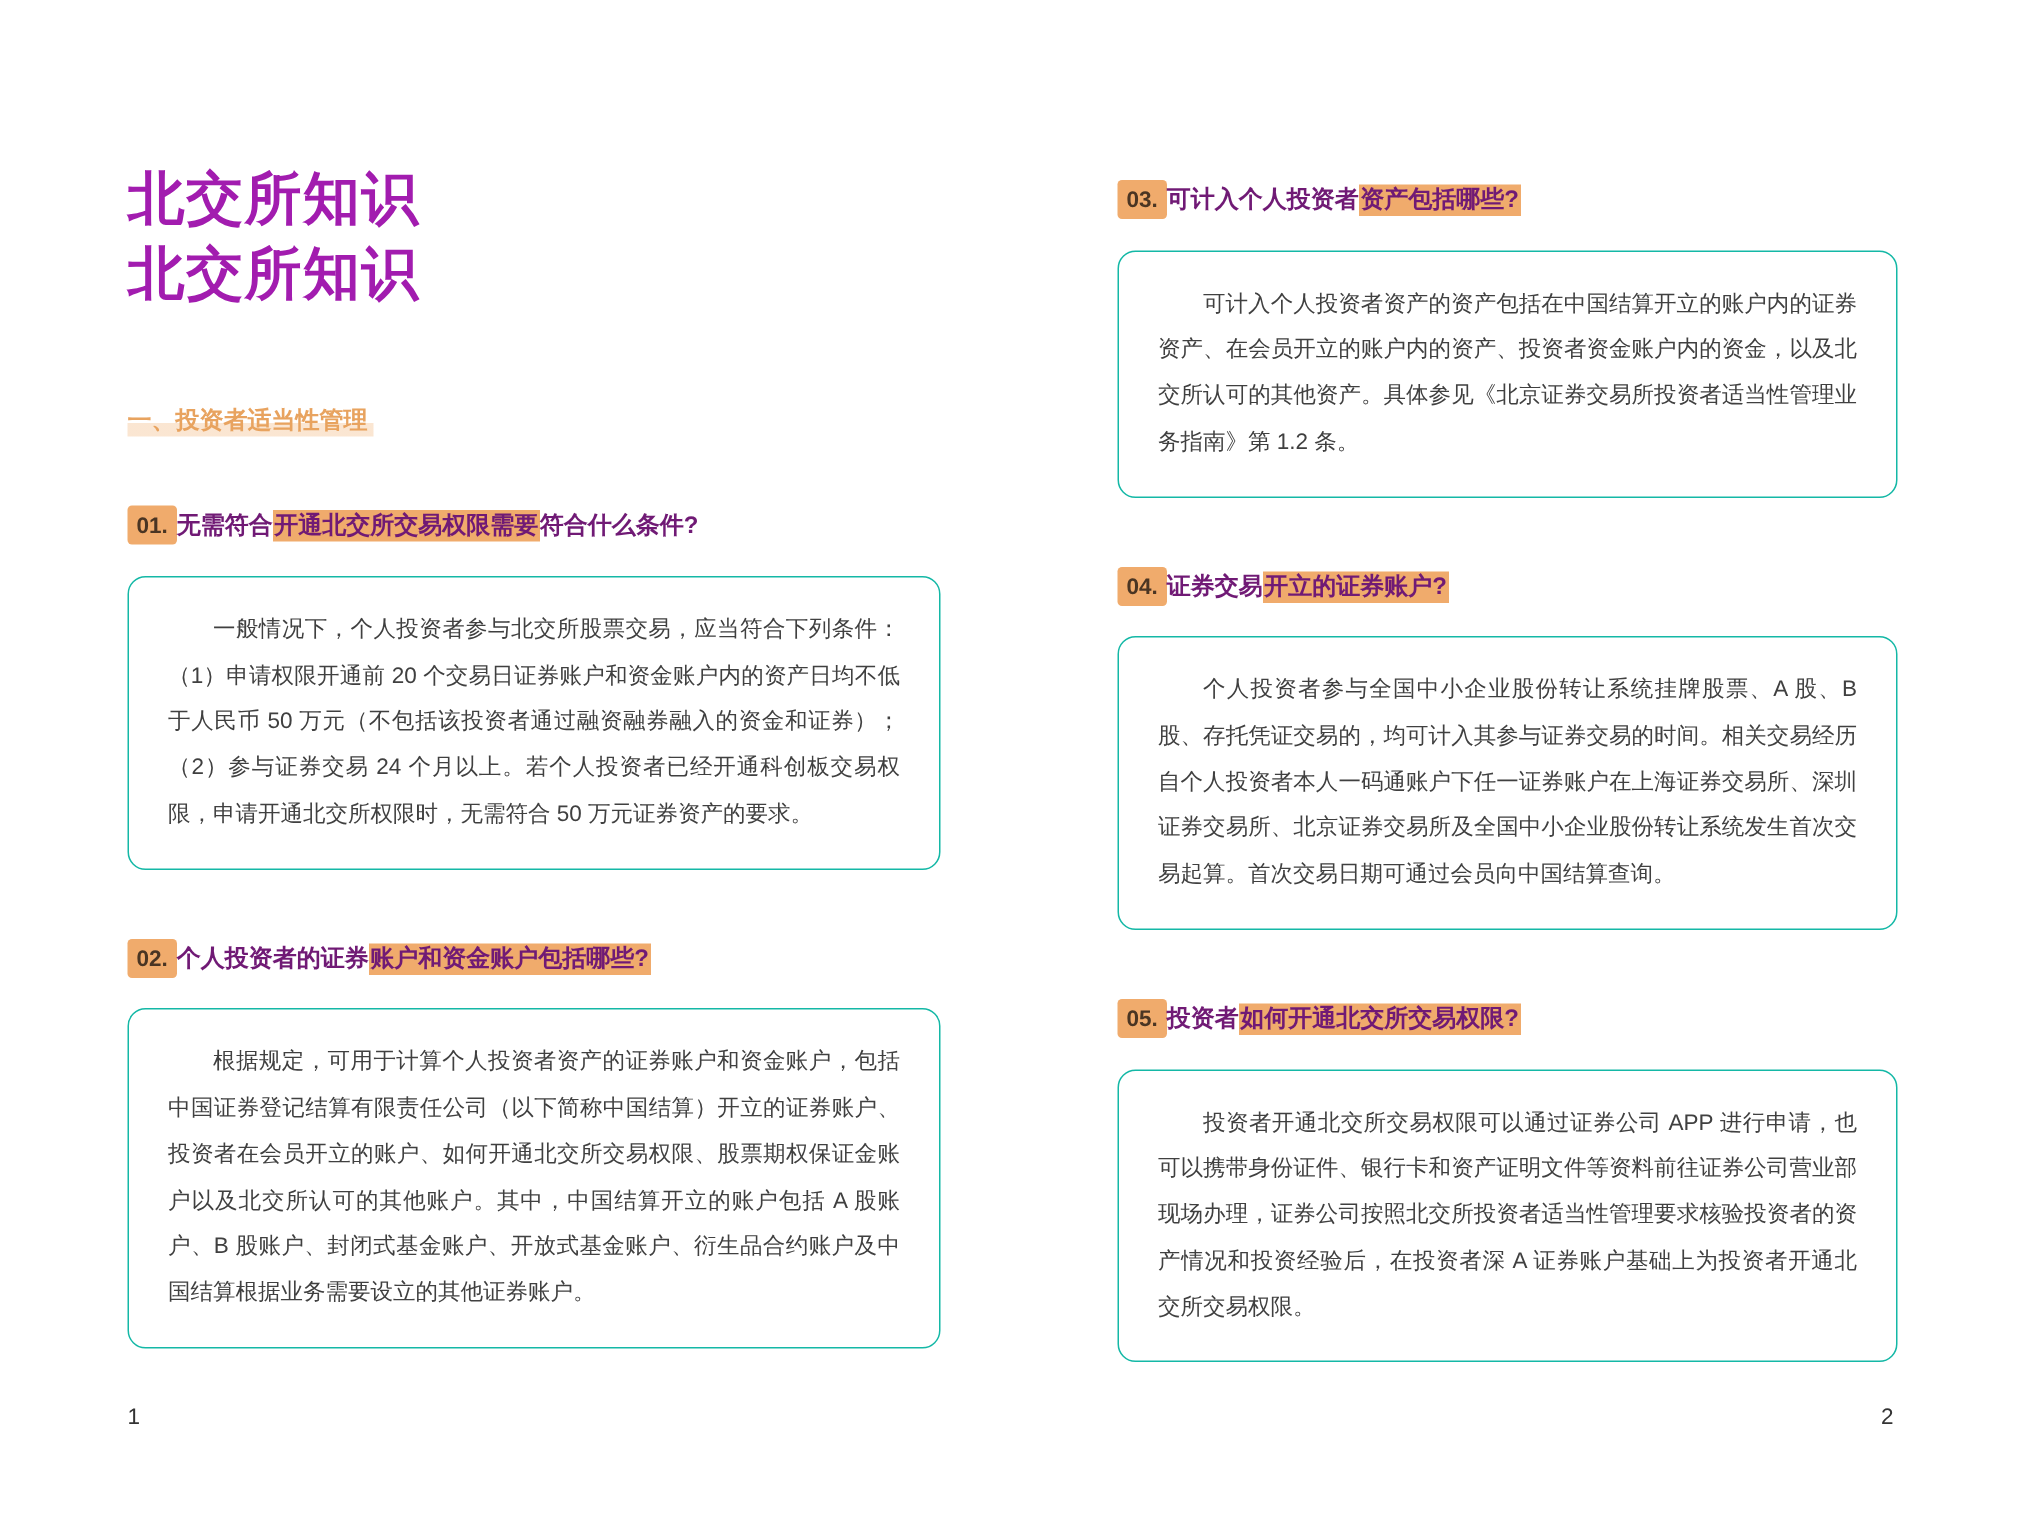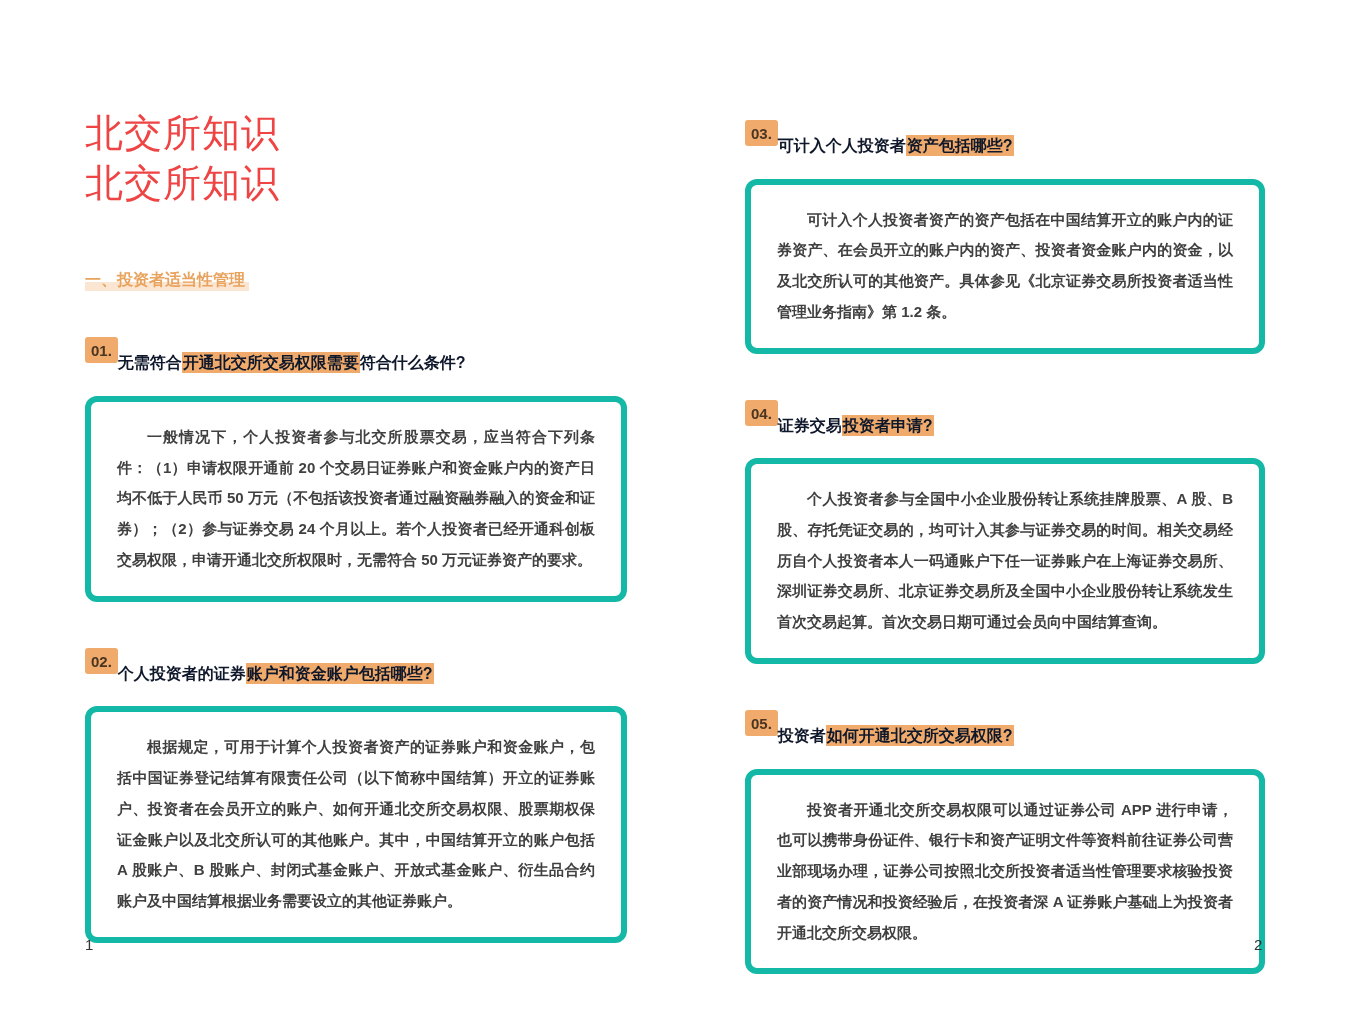--- a/index.html
+++ b/index.html
@@ -24,22 +24,22 @@
   .col-right {
     position: absolute;
     left: 745px;
     top: 0;
     width: 520px;
   }
 
   .doc-title {
     margin-top: 108px;
     font-size: 38px;
-    font-weight: normal;
-    color: #ef4444;
+    font-weight: bold;
+    color: #a21caf;
     line-height: 1.32;
     letter-spacing: 1px;
   }
 
   .section-heading {
     margin-top: 62px;
     font-size: 16px;
     font-weight: bold;
     color: #E8A35F;
     display: inline-block;
@@ -60,42 +60,40 @@
     color: #4A3523;
     font-weight: bold;
     font-size: 15px;
     line-height: 1;
     padding: 6px 6px 5px 6px;
     border-radius: 3px;
   }
   .q-text {
     font-size: 16px;
     font-weight: bold;
-    color: #0f172a;
+    color: #701a75;
     line-height: 1.6;
     padding-top: 1px;
-    margin-top: 12px;
   }
   .q-hl {
     background: #F0AB6C;
     padding: 2px 1px;
   }
 
   .answer {
     margin-top: 20px;
     background: #ffffff;
-    border: 6px solid #14b8a6;
+    border: 1px solid #14b8a6;
     border-radius: 12px;
     padding: 20px 26px;
     font-size: 15px;
     line-height: 2.05;
     color: #404040;
     text-align: justify;
     text-indent: 2em;
-    font-weight: bold;
   }
 
   .page-num {
     position: absolute;
     top: 936px;
     font-size: 15px;
     color: #333333;
   }
   .page-num.left { left: 85px; }
   .page-num.right { left: 1254px; }
@@ -133,21 +131,21 @@
   <div class="col-right">
 
     <div class="question first">
       <span class="q-badge">03.</span>
       <span class="q-text"><span>可计入个人投资者</span><span class="q-hl">资产包括哪些?</span><span></span></span>
     </div>
     <div class="answer">可计入个人投资者资产的资产包括在中国结算开立的账户内的证券资产、在会员开立的账户内的资产、投资者资金账户内的资金，以及北交所认可的其他资产。具体参见《北京证券交易所投资者适当性管理业务指南》第 1.2 条。</div>
 
     <div class="question">
       <span class="q-badge">04.</span>
-      <span class="q-text"><span>证券交易</span><span class="q-hl">投资者申请?</span><span></span></span>
+      <span class="q-text"><span>证券交易</span><span class="q-hl">开立的证券账户?</span><span></span></span>
     </div>
     <div class="answer">个人投资者参与全国中小企业股份转让系统挂牌股票、A 股、B 股、存托凭证交易的，均可计入其参与证券交易的时间。相关交易经历自个人投资者本人一码通账户下任一证券账户在上海证券交易所、深圳证券交易所、北京证券交易所及全国中小企业股份转让系统发生首次交易起算。首次交易日期可通过会员向中国结算查询。</div>
 
     <div class="question">
       <span class="q-badge">05.</span>
       <span class="q-text"><span>投资者</span><span class="q-hl">如何开通北交所交易权限?</span><span></span></span>
     </div>
     <div class="answer">投资者开通北交所交易权限可以通过证券公司 APP 进行申请，也可以携带身份证件、银行卡和资产证明文件等资料前往证券公司营业部现场办理，证券公司按照北交所投资者适当性管理要求核验投资者的资产情况和投资经验后，在投资者深 A 证券账户基础上为投资者开通北交所交易权限。</div>
 
   </div>

